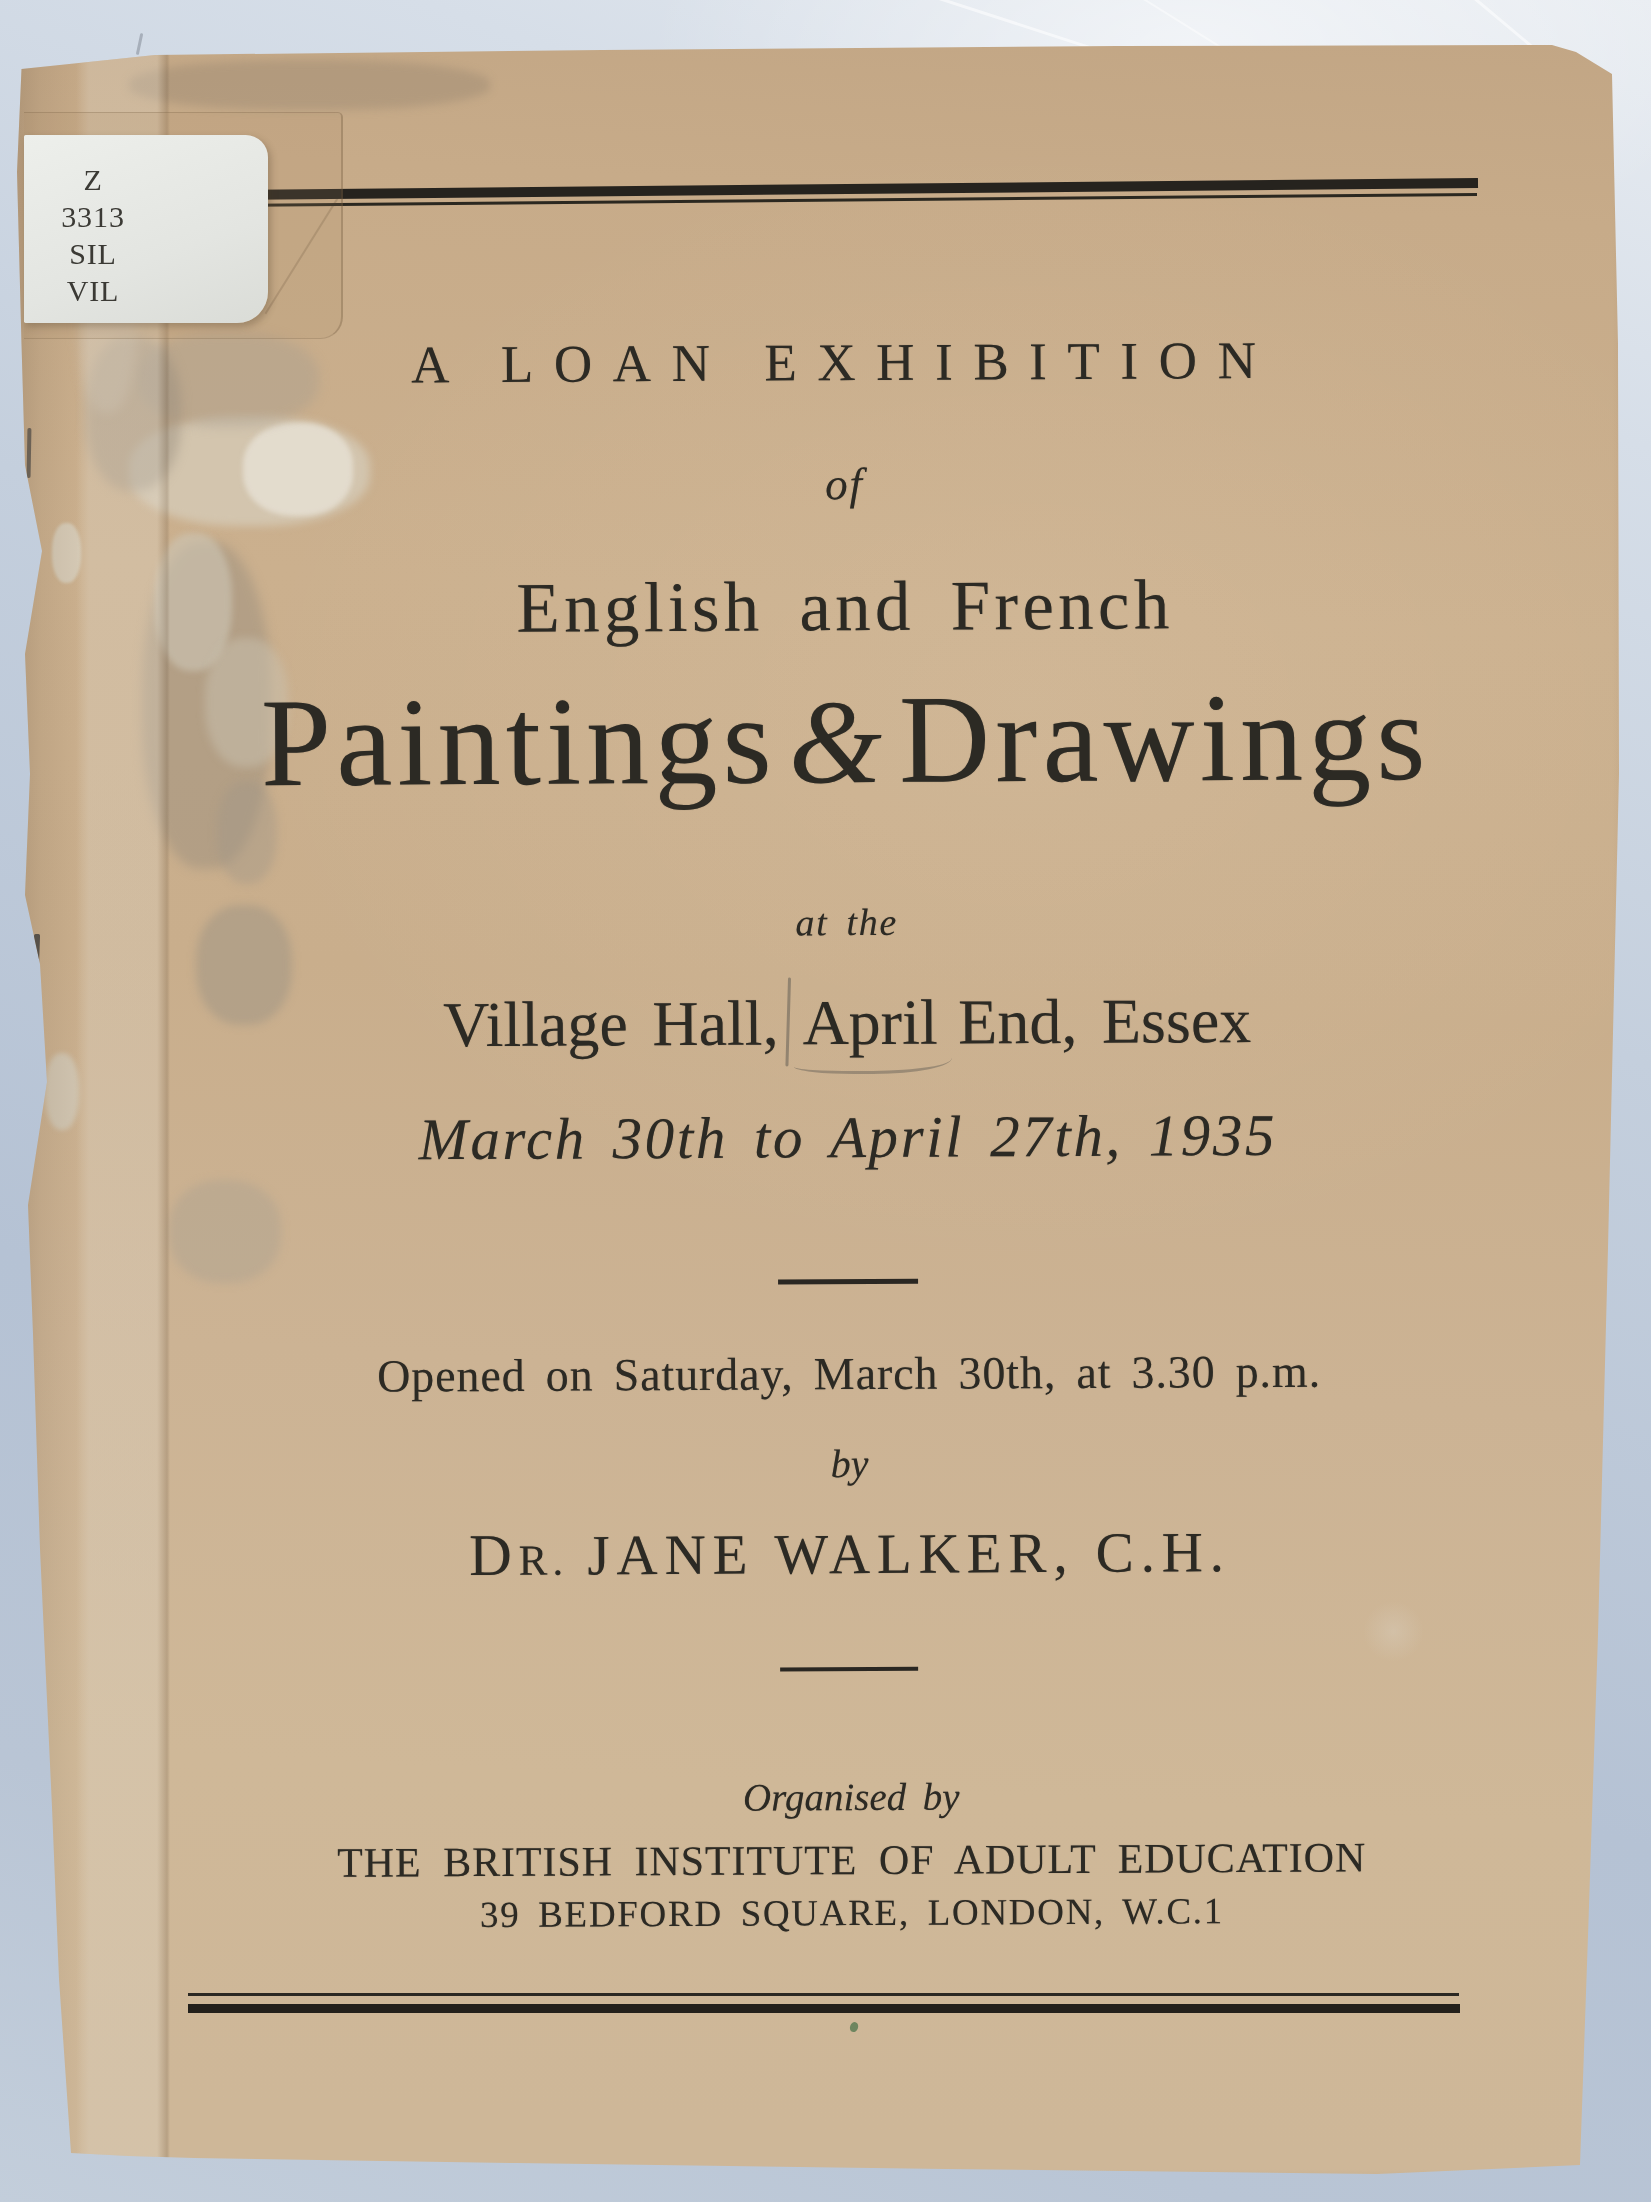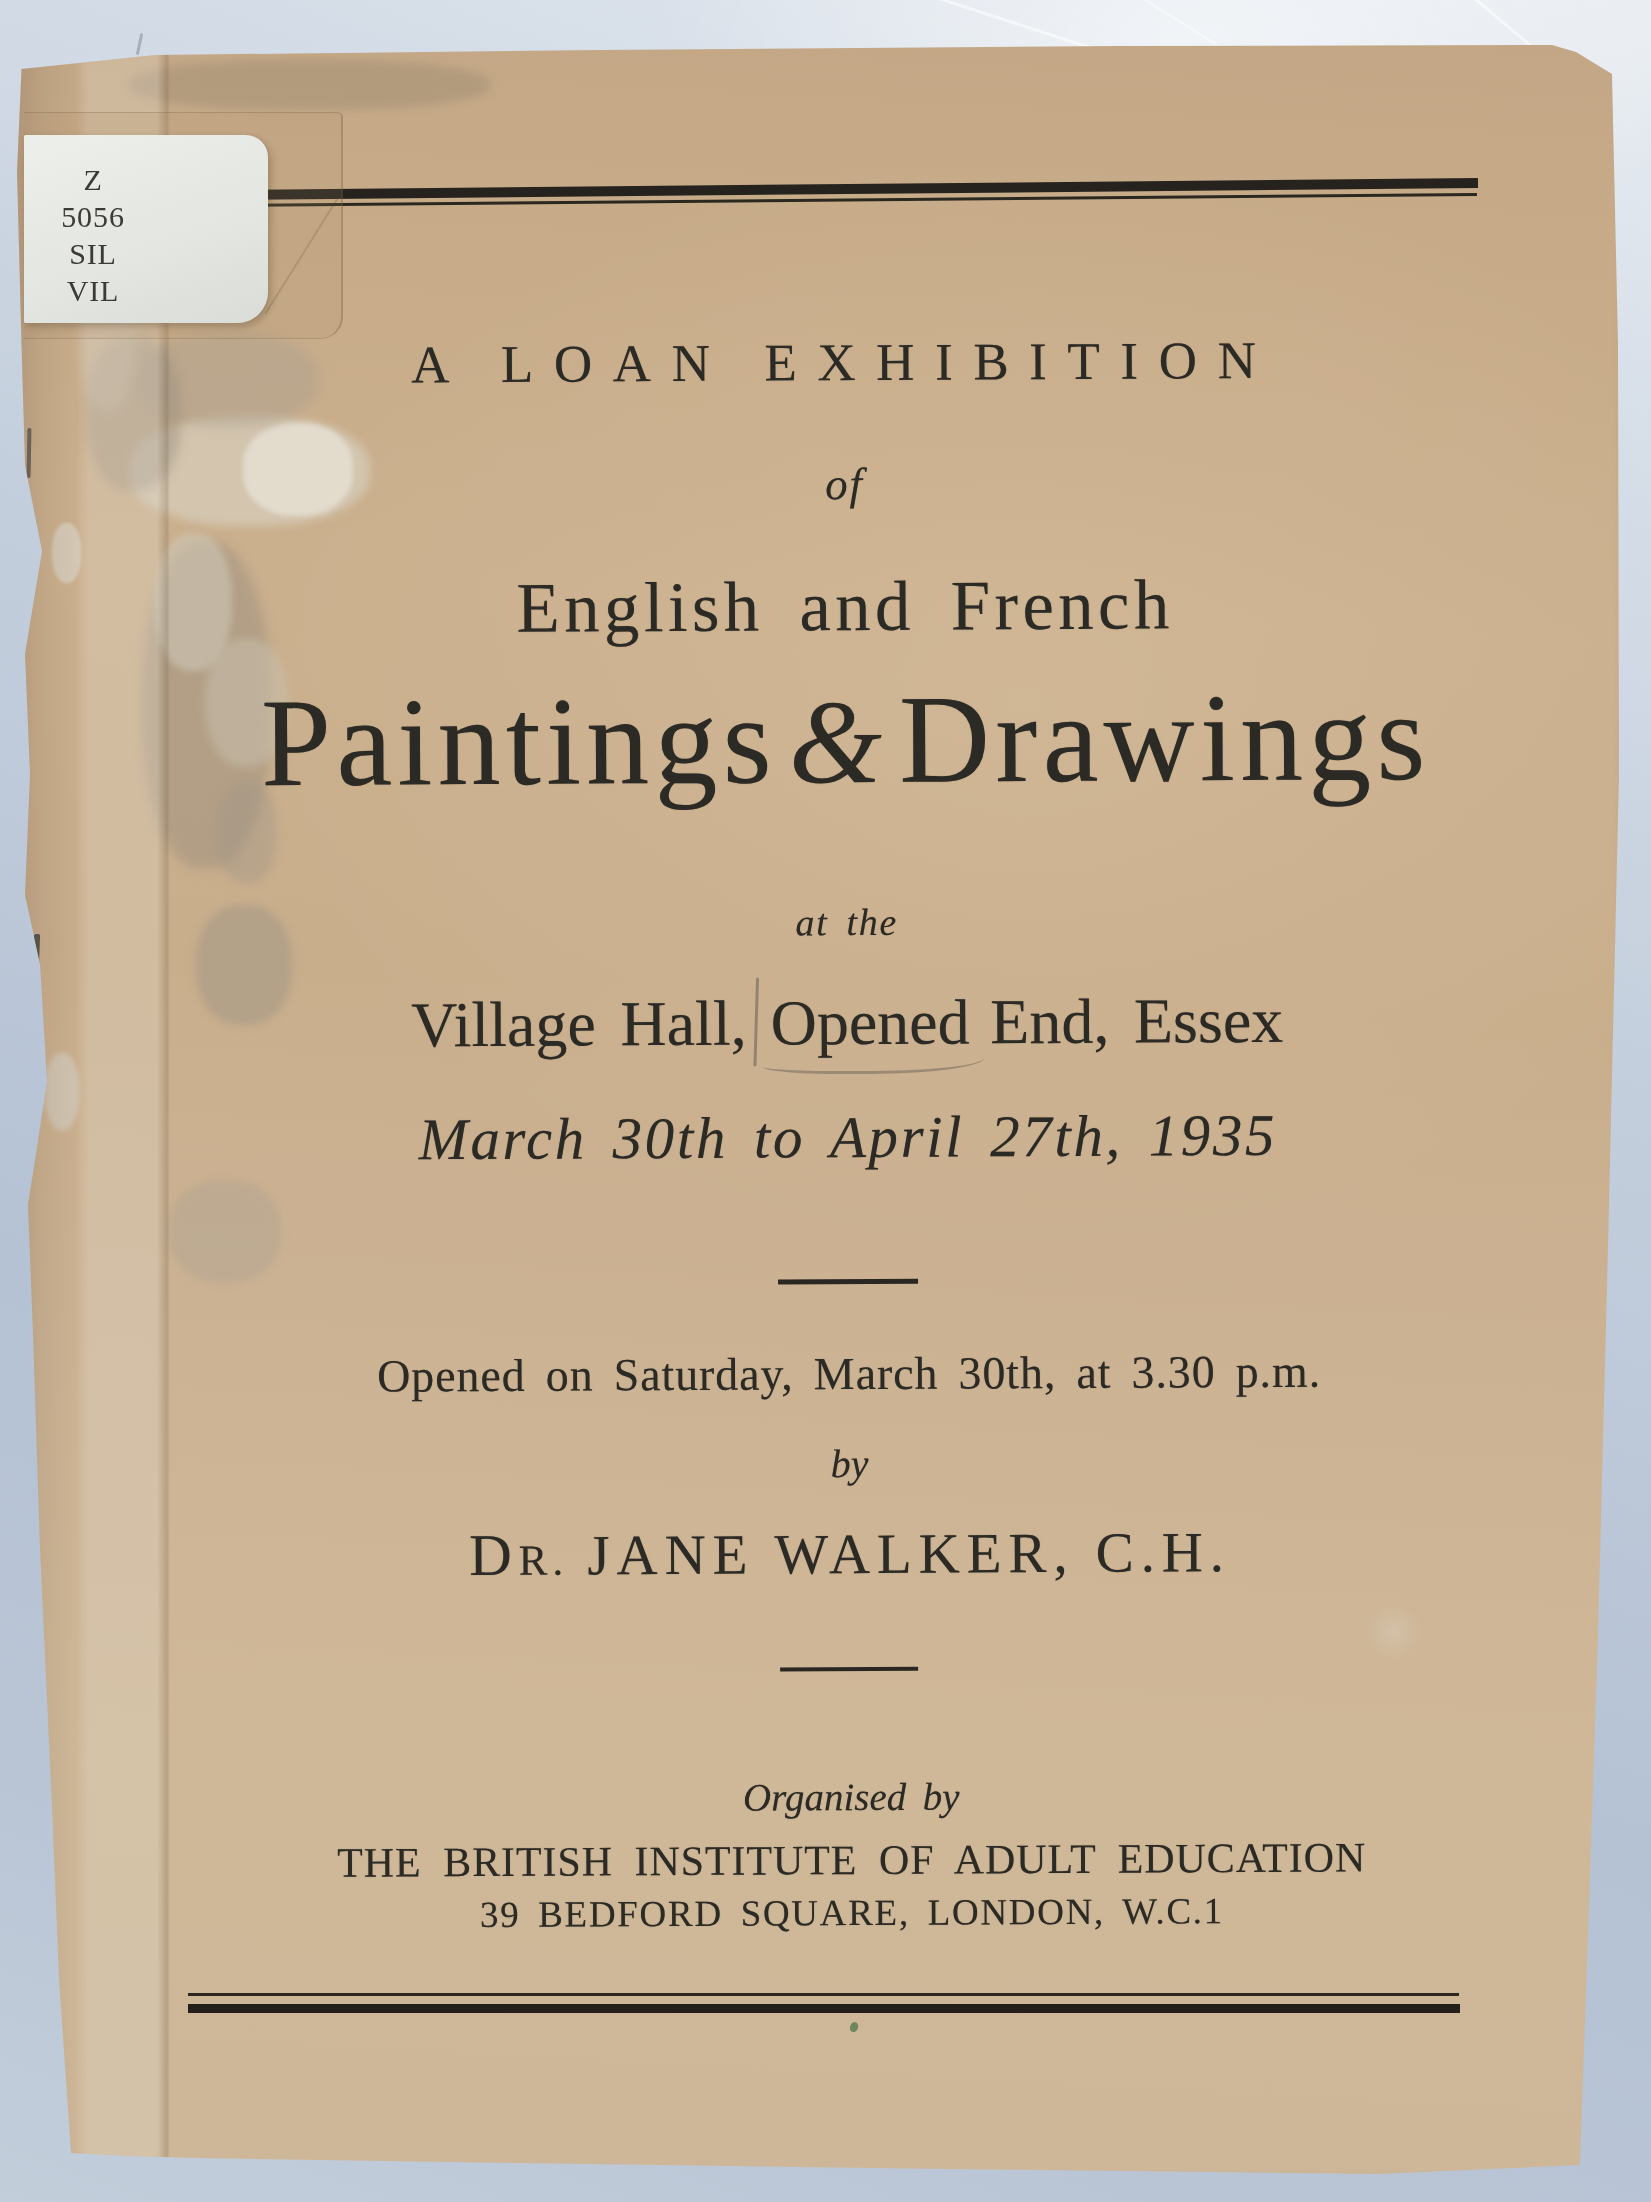--- a/index.html
+++ b/index.html
@@ -122,39 +122,39 @@
 
   <div class="rule rule-top-thick"></div>
   <div class="rule rule-top-thin"></div>
   <div class="rule rule-bot-thin"></div>
   <div class="rule rule-bot-thick"></div>
 
   <div class="tape"></div>
   <div class="label">
     <div class="label-text">
       <div>Z</div>
-      <div>5056</div>
+      <div>3313</div>
       <div>SIL</div>
       <div>VIL</div>
     </div>
   </div>
 
   <div class="staple" style="left:33px;top:934px;width:6px;height:64px;transform:rotate(2deg);"></div>
   <div class="staple" style="left:27px;top:428px;width:4.3px;height:50px;opacity:.8;transform:rotate(1deg);"></div>
 
   <div class="content">
     <div class="line l-series">A LOAN EXHIBITION</div>
     <div class="line l-of">of</div>
     <div class="line l-sub">English and French</div>
     <div class="line l-main">
       <span>Paintings</span><span class="amp">&amp;</span><span>Drawings</span>
     </div>
     <div class="line l-atthe">at the</div>
     <div class="line l-venue">
-      <span class="venue-prefix">Village Hall,</span><span class="venue-marked">Opened</span><span>End, Essex</span>
+      <span class="venue-prefix">Village Hall,</span><span class="venue-marked">April</span><span>End, Essex</span>
     </div>
     <div class="line l-dates">March 30th to April 27th, 1935</div>
     <div class="short-rule sr1"></div>
     <div class="line l-open">Opened on Saturday, March 30th, at 3.30 p.m.</div>
     <div class="line l-by">by</div>
     <div class="line l-opener">
       <span>D</span><span class="op-r">R.</span><span class="op-name">JANE WALKER, C.H.</span>
     </div>
     <div class="short-rule sr2"></div>
     <div class="line l-org-by">Organised by</div>

